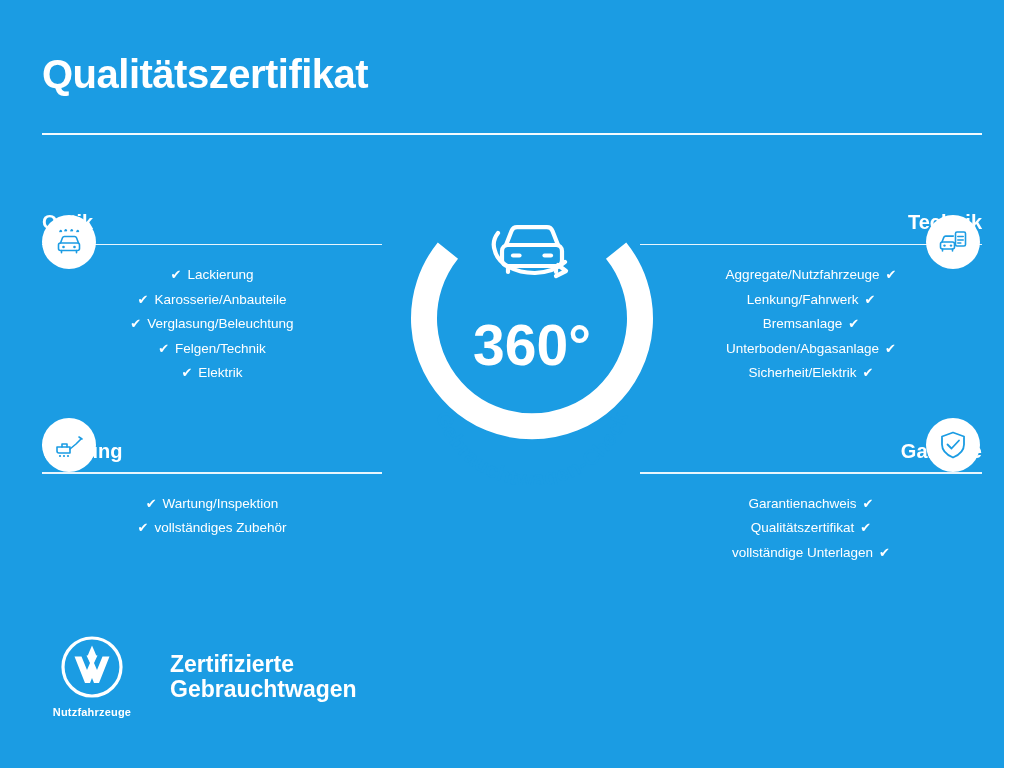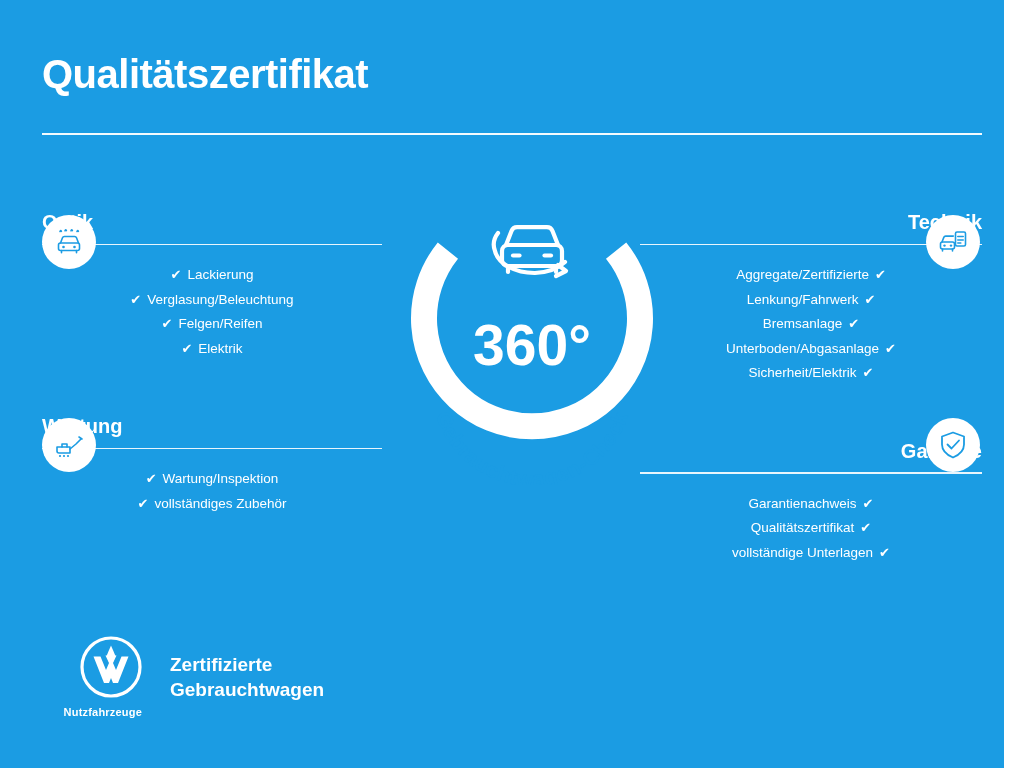--- a/index.html
+++ b/index.html
@@ -90,32 +90,32 @@
   #center svg { display: block; }
   
   #footer {
     position: absolute;
     left: 42px; top: 636px;
     display: flex;
     align-items: center;
   }
   #vw-logo-wrap {
     width: 100px;
-    text-align: right;
+    text-align: center;
   }
   #vw-sub {
     margin-top: 4px;
     font-size: 11px;
     font-weight: bold;
     color: #ffffff;
     letter-spacing: 0.2px;
   }
   #footer-text {
     margin-left: 28px;
-    font-size: 19px;
+    font-size: 23px;
     font-weight: bold;
     color: #ffffff;
     line-height: 25px;
   }
 </style>
 </head>
 <body>
 
 <div id="page">
 
@@ -124,22 +124,23 @@
 
   <div class="col" id="col-left">
 
     <div class="block">
       <div class="block-head">
         <div class="block-title">Optik</div>
         <div class="block-rule"></div>
       </div>
       <div class="items">
         <div class="item"><span class="check pre">✔</span><span>Lackierung</span></div>
+        <div class="item"><span class="check pre">✔</span><span>Karosserie/Anbauteile</span></div>
         <div class="item"><span class="check pre">✔</span><span>Verglasung/Beleuchtung</span></div>
-        <div class="item"><span class="check pre">✔</span><span>Felgen/Reifen</span></div>
+        <div class="item"><span class="check pre">✔</span><span>Felgen/Technik</span></div>
         <div class="item"><span class="check pre">✔</span><span>Elektrik</span></div>
       </div>
     </div>
 
     <div class="block" style="margin-top:48px">
       <div class="block-head">
         <div class="block-title">Wartung</div>
         <div class="block-rule"></div>
       </div>
       <div class="items">
@@ -150,21 +151,21 @@
   </div>
 
   <div class="col" id="col-right">
 
     <div class="block right">
       <div class="block-head">
         <div class="block-title">Technik</div>
         <div class="block-rule"></div>
       </div>
       <div class="items">
-        <div class="item"><span>Aggregate/Zertifizierte</span><span class="check post">✔</span></div>
+        <div class="item"><span>Aggregate/Nutzfahrzeuge</span><span class="check post">✔</span></div>
         <div class="item"><span>Lenkung/Fahrwerk</span><span class="check post">✔</span></div>
         <div class="item"><span>Bremsanlage</span><span class="check post">✔</span></div>
         <div class="item"><span>Unterboden/Abgasanlage</span><span class="check post">✔</span></div>
         <div class="item"><span>Sicherheit/Elektrik</span><span class="check post">✔</span></div>
       </div>
     </div>
 
     <div class="block right" style="margin-top:48px">
       <div class="block-head">
         <div class="block-title">Garantie</div>

